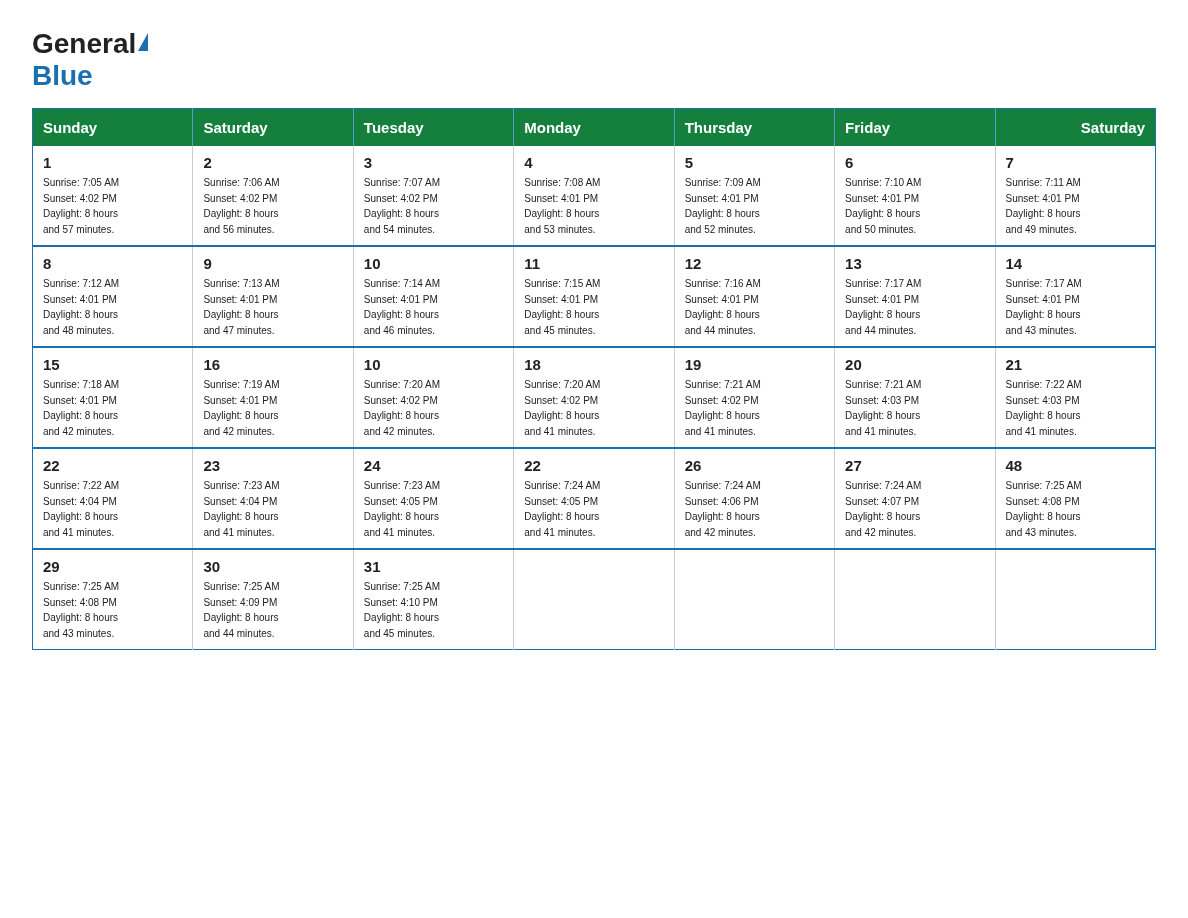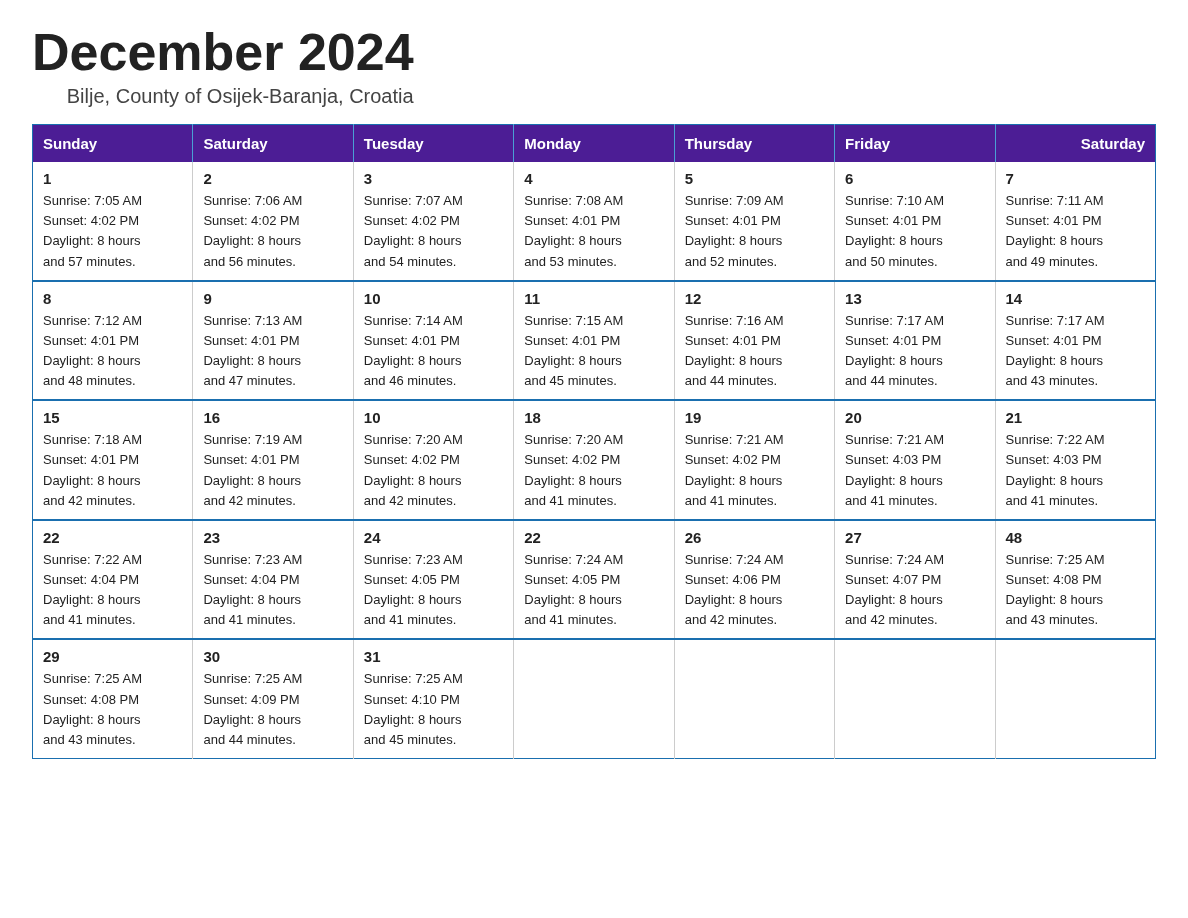--- a/index.html
+++ b/index.html
@@ -50,21 +50,21 @@
       font-size: 20px;
       color: #444;
       margin-top: 4px;
     }
     .calendar {
       width: 100%;
       border-collapse: collapse;
       border: 1px solid #1a6faf;
     }
     .calendar thead tr th {
-      background-color: #4c1d95;
+      background-color: #15803d;
       color: #fff;
       font-size: 15px;
       font-weight: bold;
       padding: 10px 10px;
       text-align: left;
       border-right: 1px solid #4a9fd4;
     }
     .calendar thead tr th:last-child {
       border-right: none;
       text-align: right;
@@ -87,35 +87,40 @@
     .calendar tbody td:last-child {
       border-right: none;
     }
     .day-number {
       font-size: 15px;
       font-weight: bold;
       margin-bottom: 4px;
       display: block;
     }
     .day-info {
-      font-size: 13px;
+      font-size: 10px;
       line-height: 1.55;
       color: #222;
     }
     .empty-cell {
       background: #fff;
     }
   </style>
 </head>
 <body>
 
 <div class="header-row">
-  <div class="title-section">
-    <div class="month-title">December 2024</div>
-    <div class="location">Bilje, County of Osijek-Baranja, Croatia</div>
+  <div class="logo">
+    <div class="logo-line">
+      <span style="font-size:28px;font-weight:bold;color:#222;">General</span>
+      <span class="logo-triangle"></span>
+    </div>
+    <div>
+      <span style="font-size:28px;font-weight:bold;color:#1a6faf;">Blue</span>
+    </div>
   </div>
 </div>
 
 <table class="calendar">
   <thead>
     <tr>
       <th>Sunday</th>
       <th>Saturday</th>
       <th>Tuesday</th>
       <th>Monday</th>

